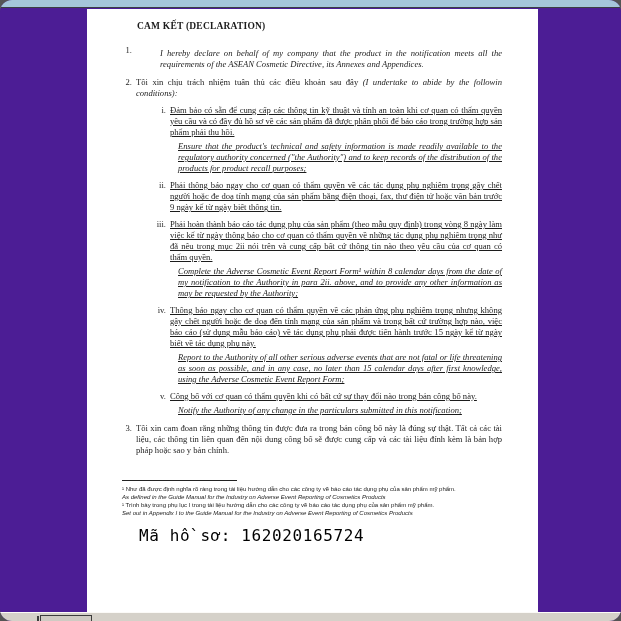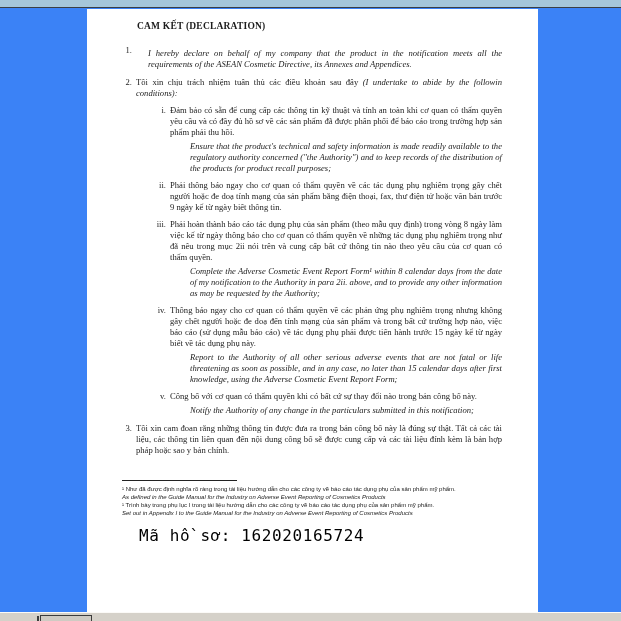--- a/index.html
+++ b/index.html
@@ -1,19 +1,19 @@
 <!DOCTYPE html>
 <html><head>
 <meta charset="utf-8">
 <style>
   * { margin: 0; padding: 0; box-sizing: border-box; }
   html, body { width: 621px; height: 621px; overflow: hidden; background: #545454; }
   body { font-family: "Liberation Serif", serif; }
 
-  .viewport { position: relative; width: 621px; height: 621px; background: #3b82f6; overflow: hidden; }
+  .viewport { position: relative; width: 621px; height: 621px; background: #4c1d95; overflow: hidden; border-radius: 12px; }
 
   .top-bar {
     position: absolute; left: 0; top: 0; width: 100%; height: 8px;
     background: #a5c6da; border-bottom: 1px solid #3a3f44;
   }
 
   .page {
     position: absolute; left: 87px; top: 9px; width: 451px; height: 603px;
     background: #ffffff; overflow: hidden;
   }
@@ -28,26 +28,26 @@
     margin: 6px 0 13px 15px;
   }
 
   .num-item { display: flex; margin-top: 7px; }
   .num { width: 10px; flex: none; text-align: right; margin-right: 4px; }
   .body { flex: 1; }
 
   .vn { text-align: justify; }
   .en, .it { font-style: italic; }
   .en { text-align: justify; margin-top: 3px; }
-  .body > .en { margin-left: 12px; }
+  .body > .en { margin-left: 24px; }
 
   .sub-item { display: flex; margin-top: 6px; margin-left: 16px; }
   .rnum { width: 14px; flex: none; text-align: right; margin-right: 4px; }
-  .sub-body { flex: 1; }
-  .sub-body .en { margin-left: 20px; }
+  .sub-body { flex: 1; text-decoration: underline; }
+  .sub-body .en { margin-left: 8px; }
 
   .fn-rule {
     width: 115px; height: 0; border-top: 1px solid #222222;
     margin-top: 24px; margin-bottom: 4px;
   }
   .footnotes {
     font-family: "Liberation Sans", sans-serif;
     font-size: 6px; line-height: 8px; color: #222222;
   }
   .fn-en { font-style: italic; }

